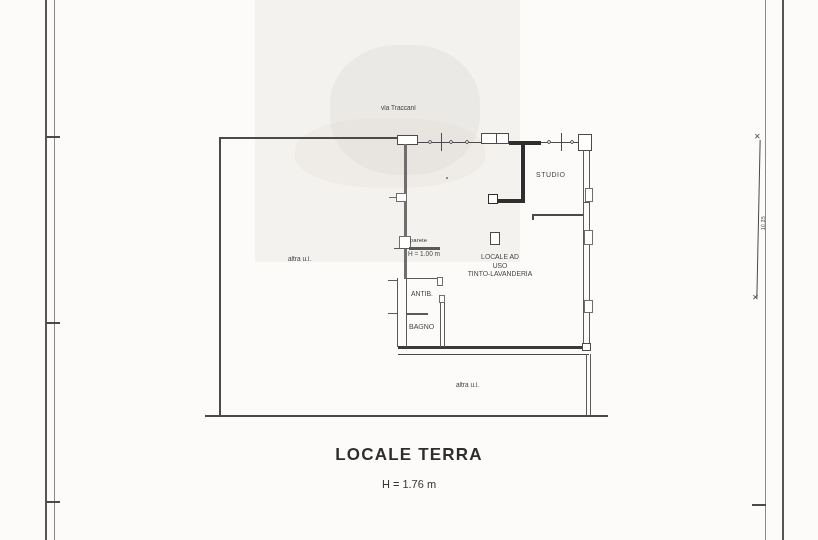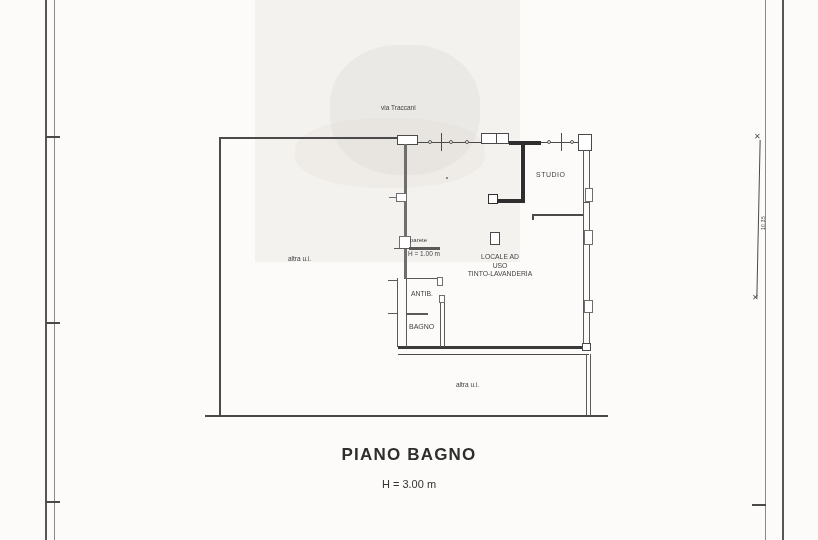--- a/index.html
+++ b/index.html
@@ -115,16 +115,16 @@
   <div class="lbl" style="left:536px;top:171px;font-size:7px;letter-spacing:0.5px;">STUDIO</div>
   <div class="lbl" style="left:450px;top:253px;width:100px;text-align:center;font-size:6.8px;line-height:8.5px;white-space:normal;">
     <span style="display:block;">LOCALE AD</span>
     <span style="display:block;">USO</span>
     <span style="display:block;">TINTO-LAVANDERIA</span>
   </div>
   <div class="lbl" style="left:411px;top:290px;font-size:6.8px;">ANTIB.</div>
   <div class="lbl" style="left:409px;top:323px;font-size:7px;">BAGNO</div>
   <div class="lbl" style="left:456px;top:381px;font-size:6.5px;">altra u.i.</div>
 
-  <div class="lbl" style="left:304px;top:445px;width:210px;text-align:center;font-size:17px;font-weight:600;letter-spacing:1.2px;color:#2e2e2e;">PIANO BAGNO</div>
-  <div class="lbl" style="left:344px;top:478px;width:130px;text-align:center;font-size:11px;color:#333;">H = 3.00 m</div>
+  <div class="lbl" style="left:304px;top:445px;width:210px;text-align:center;font-size:17px;font-weight:600;letter-spacing:1.2px;color:#2e2e2e;">LOCALE TERRA</div>
+  <div class="lbl" style="left:344px;top:478px;width:130px;text-align:center;font-size:11px;color:#333;">H = 1.76 m</div>
 
 </div>
 
 </body></html>

